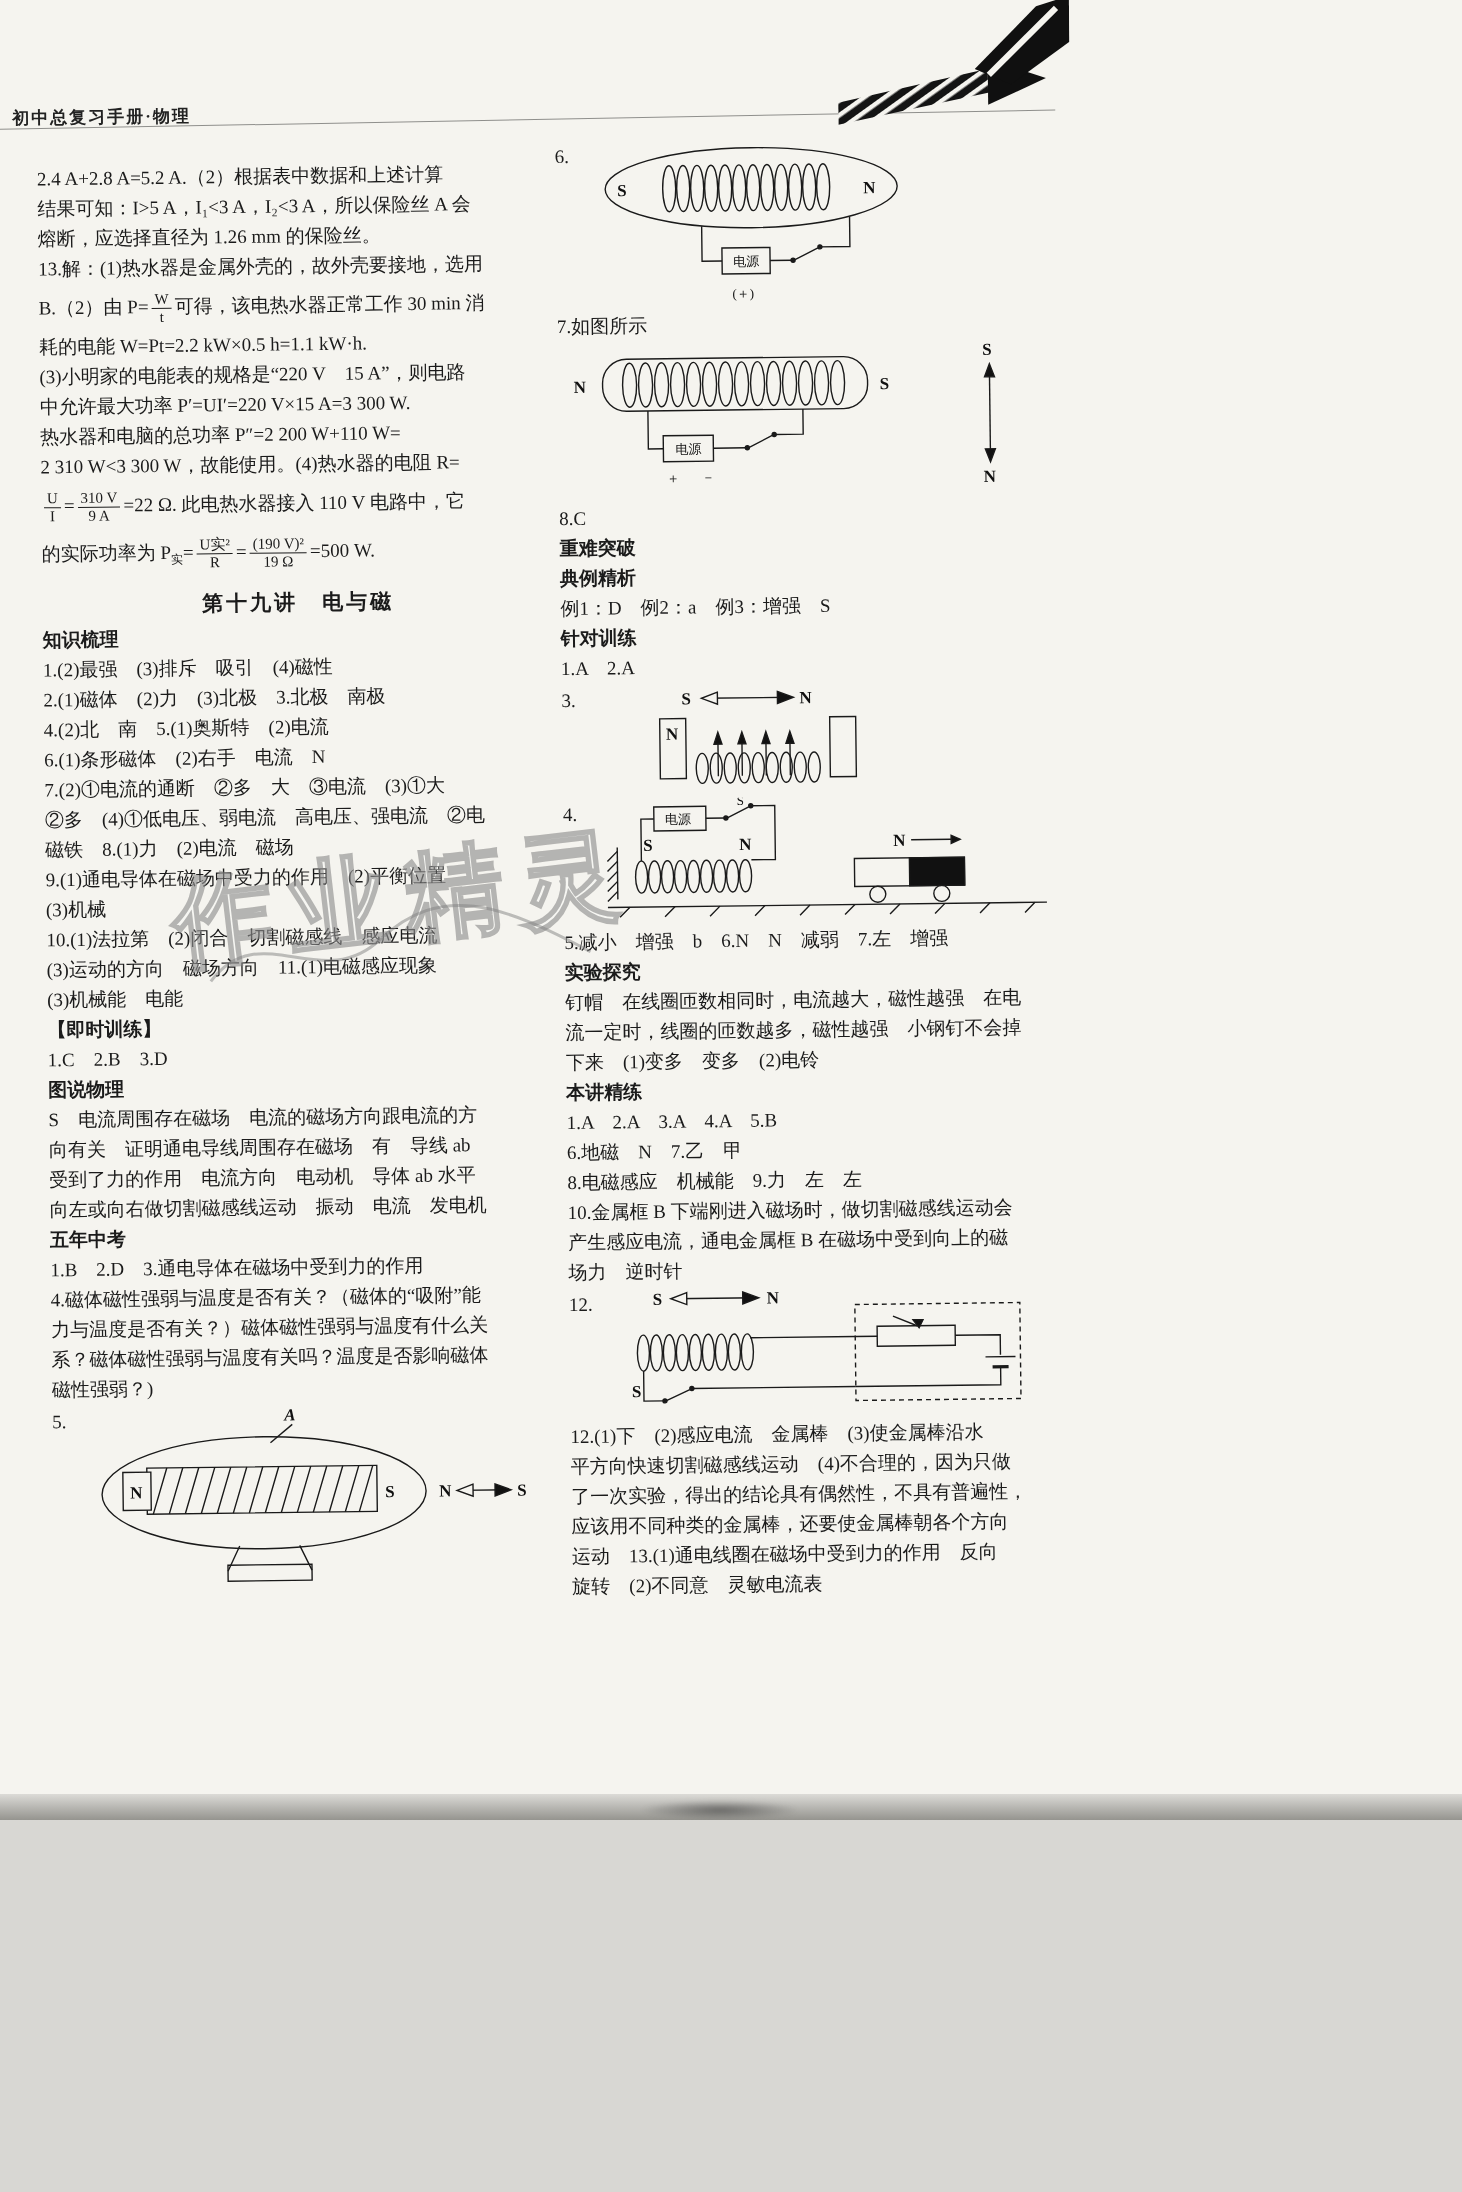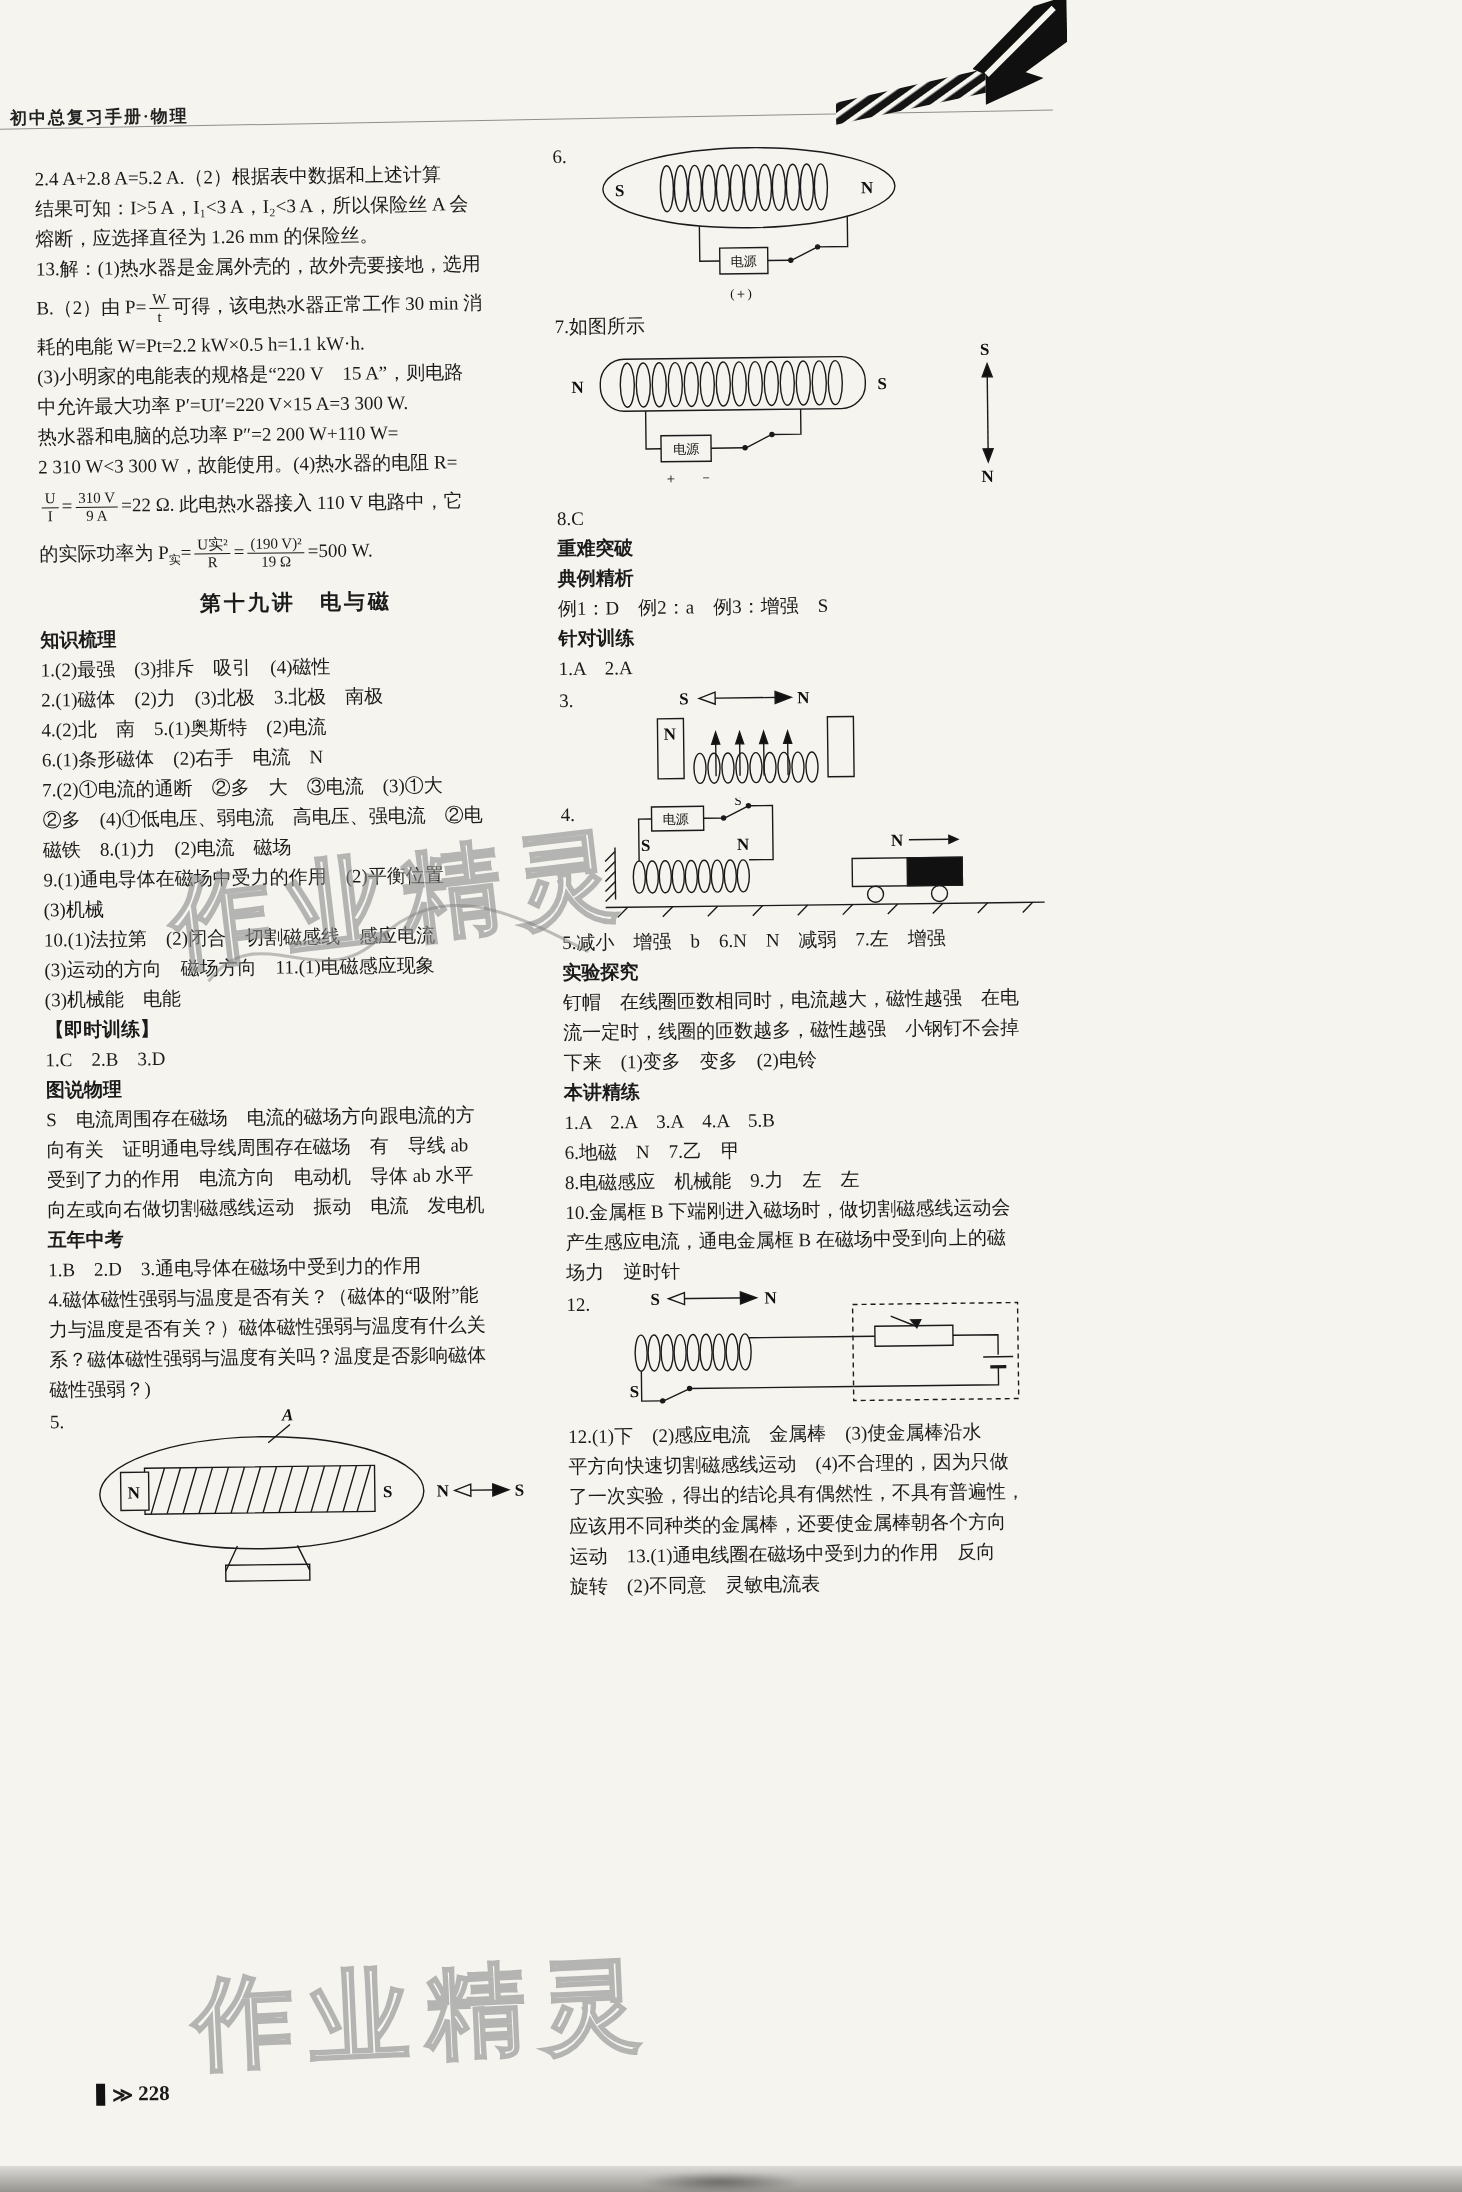--- a/index.html
+++ b/index.html
@@ -1,16 +1,16 @@
 <!DOCTYPE html>
 <html><head>
 <meta charset="utf-8">
 <style>
   html,body{margin:0;padding:0;background:#d8d7d3;}
-  .page{position:relative;width:1462px;height:2192px;background:#f5f4ef;overflow:hidden;
+  .page{position:relative;width:1462px;height:1820px;background:#f5f4ef;overflow:hidden;
         font-family:"Liberation Serif",serif;color:#1b1b1b;}
   .skew{position:absolute;inset:0;transform:rotate(-0.7deg);transform-origin:50% 50%;}
   .hdr{position:absolute;left:22px;top:98px;font-size:17px;font-weight:700;letter-spacing:2px;color:#222;}
   .toprule{position:absolute;left:0;top:120px;width:1065px;border-top:1.6px solid #8f8f8c;
            transform:rotate(-0.35deg);transform-origin:left center;}
   .arrow-decor{position:absolute;left:848px;top:56px;}
   .corner-decor{position:absolute;left:985px;top:0;}
   .col{position:absolute;}
   .col-left{left:46px;top:156px;width:512px;}
   .col-right{left:564px;top:138px;width:498px;}

